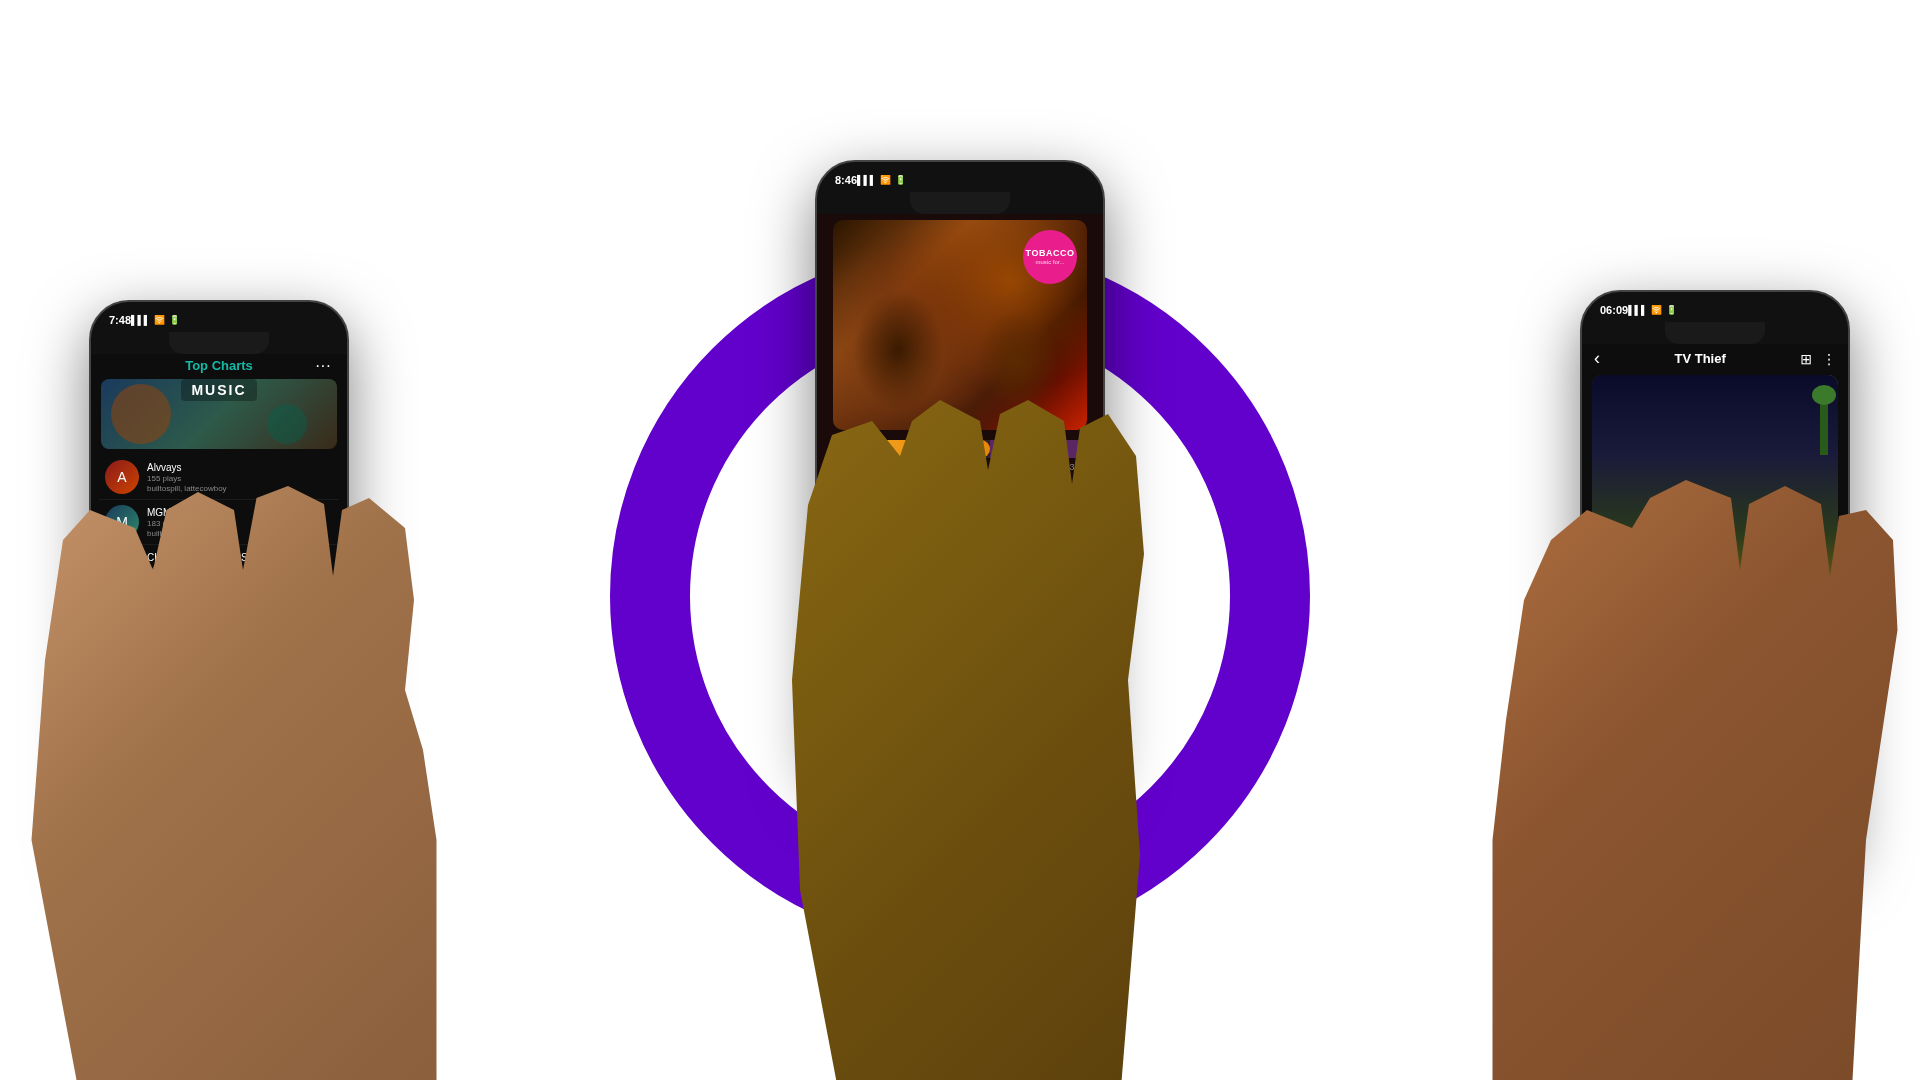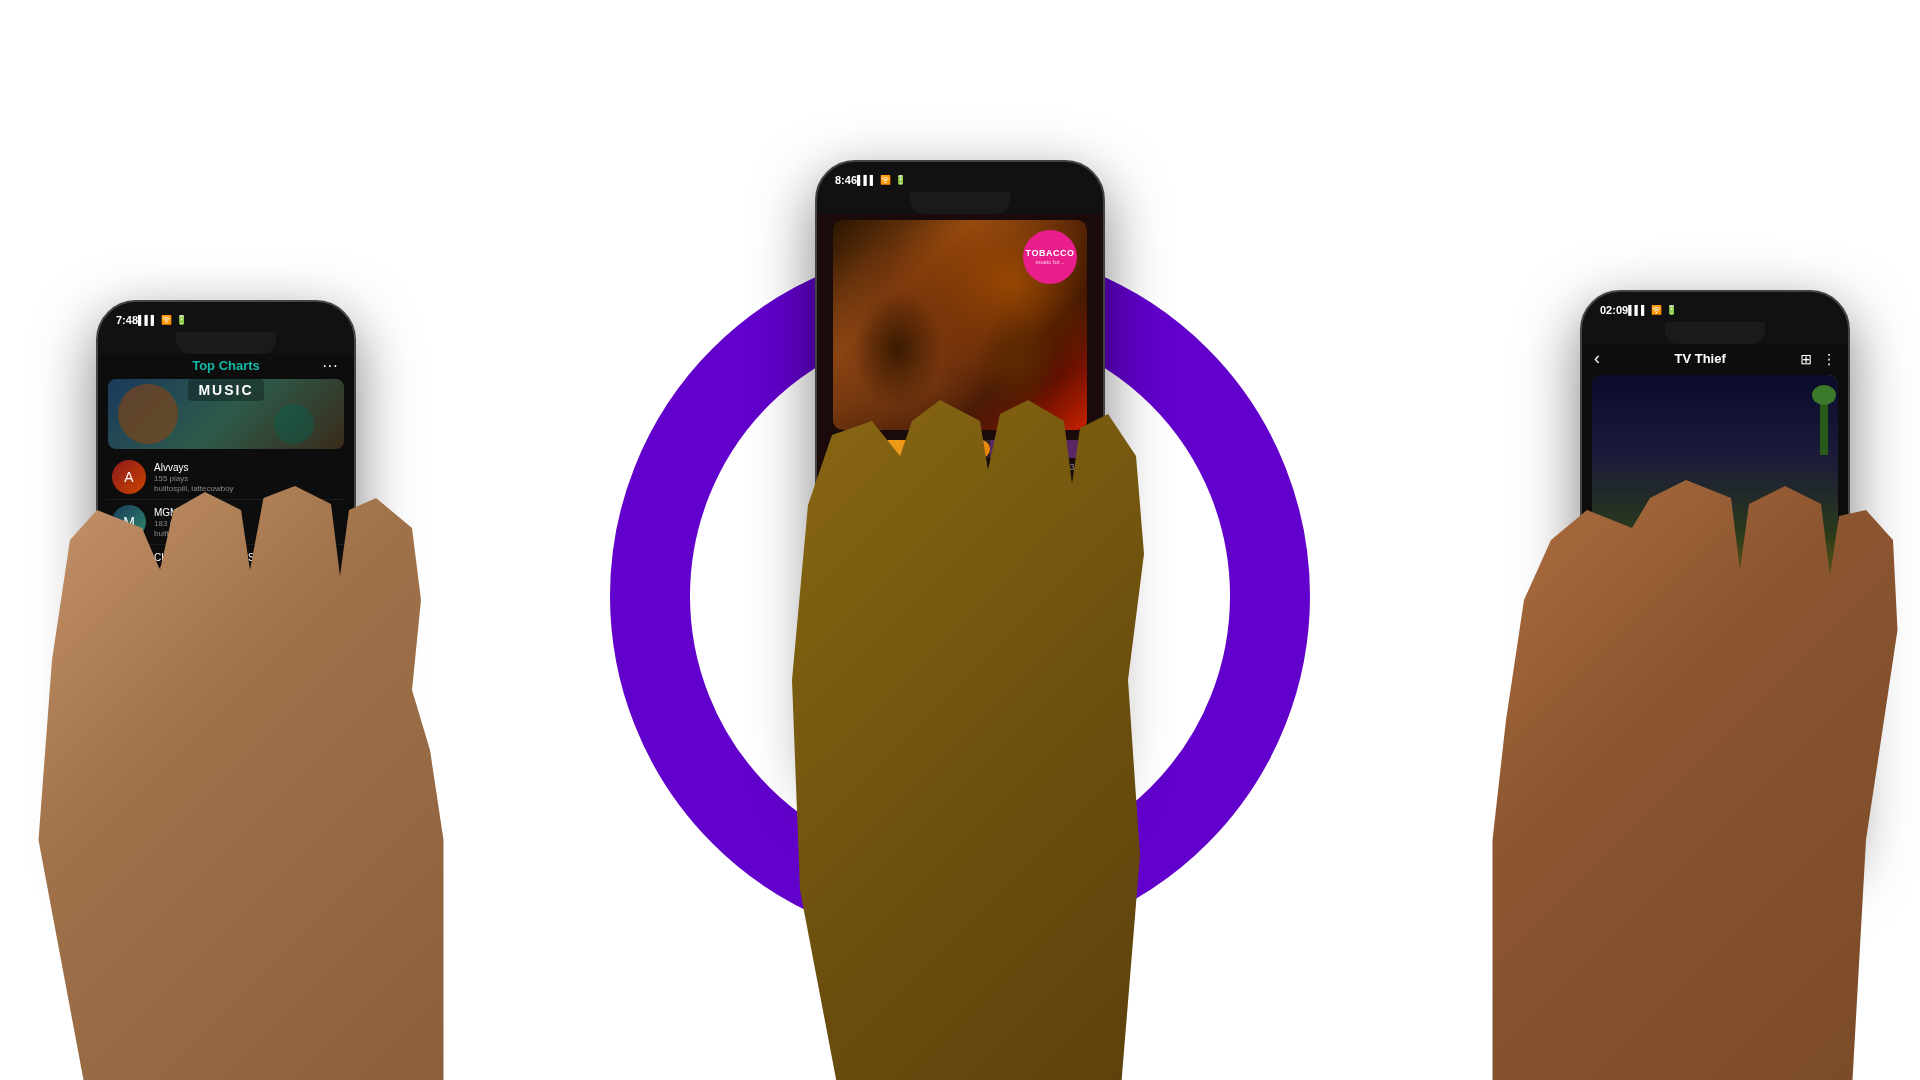--- a/index.html
+++ b/index.html
@@ -34,21 +34,21 @@
       height: 1080px;
       display: flex;
       align-items: flex-end;
       justify-content: center;
       gap: 0;
     }
 
     
     .hand-left {
       position: absolute;
-      left: 16px;
+      left: 9px;
       bottom: 0;
       width: 450px;
       height: 900px;
       z-index: 3;
       display: flex;
       align-items: flex-end;
       justify-content: center;
     }
 
     .hand-center {
@@ -795,21 +795,21 @@
   </div>
 
   <div class="hand-right">
 
     <div class="hand-shape-right"></div>
 
     <div class="phone phone-right">
       <div class="phone-screen">
 
         <div class="status-bar">
-          <span class="status-time">02:09</span>
+          <span class="status-time">06:09</span>
           <div class="status-icons">
             <span>▌▌▌</span>
             <span>🛜</span>
             <span>🔋</span>
           </div>
         </div>
         <div class="notch"></div>
 
         <div class="right-screen">
 

